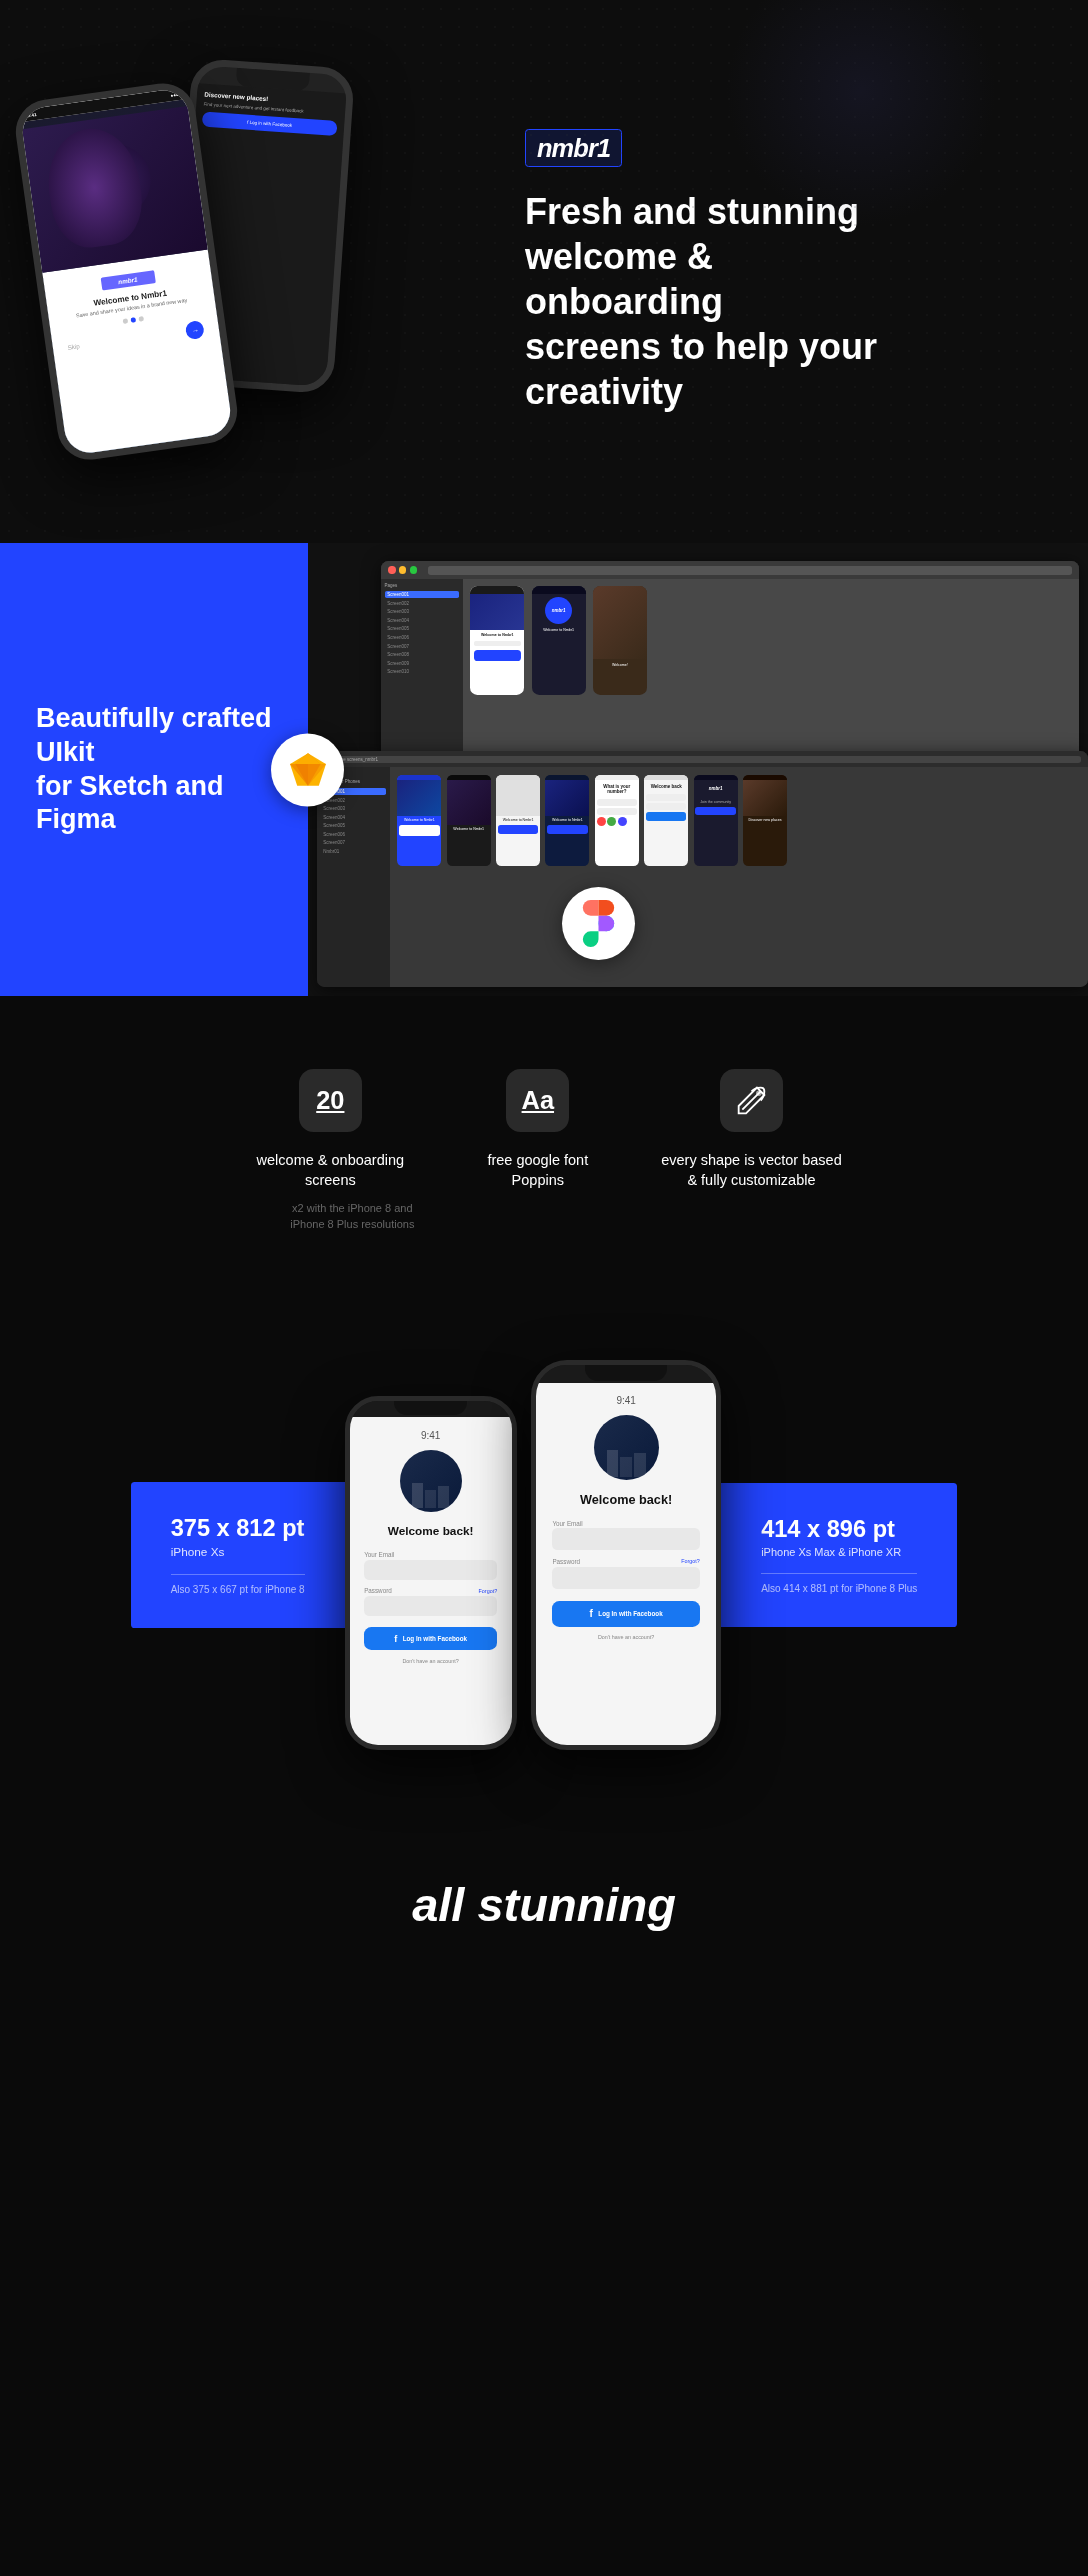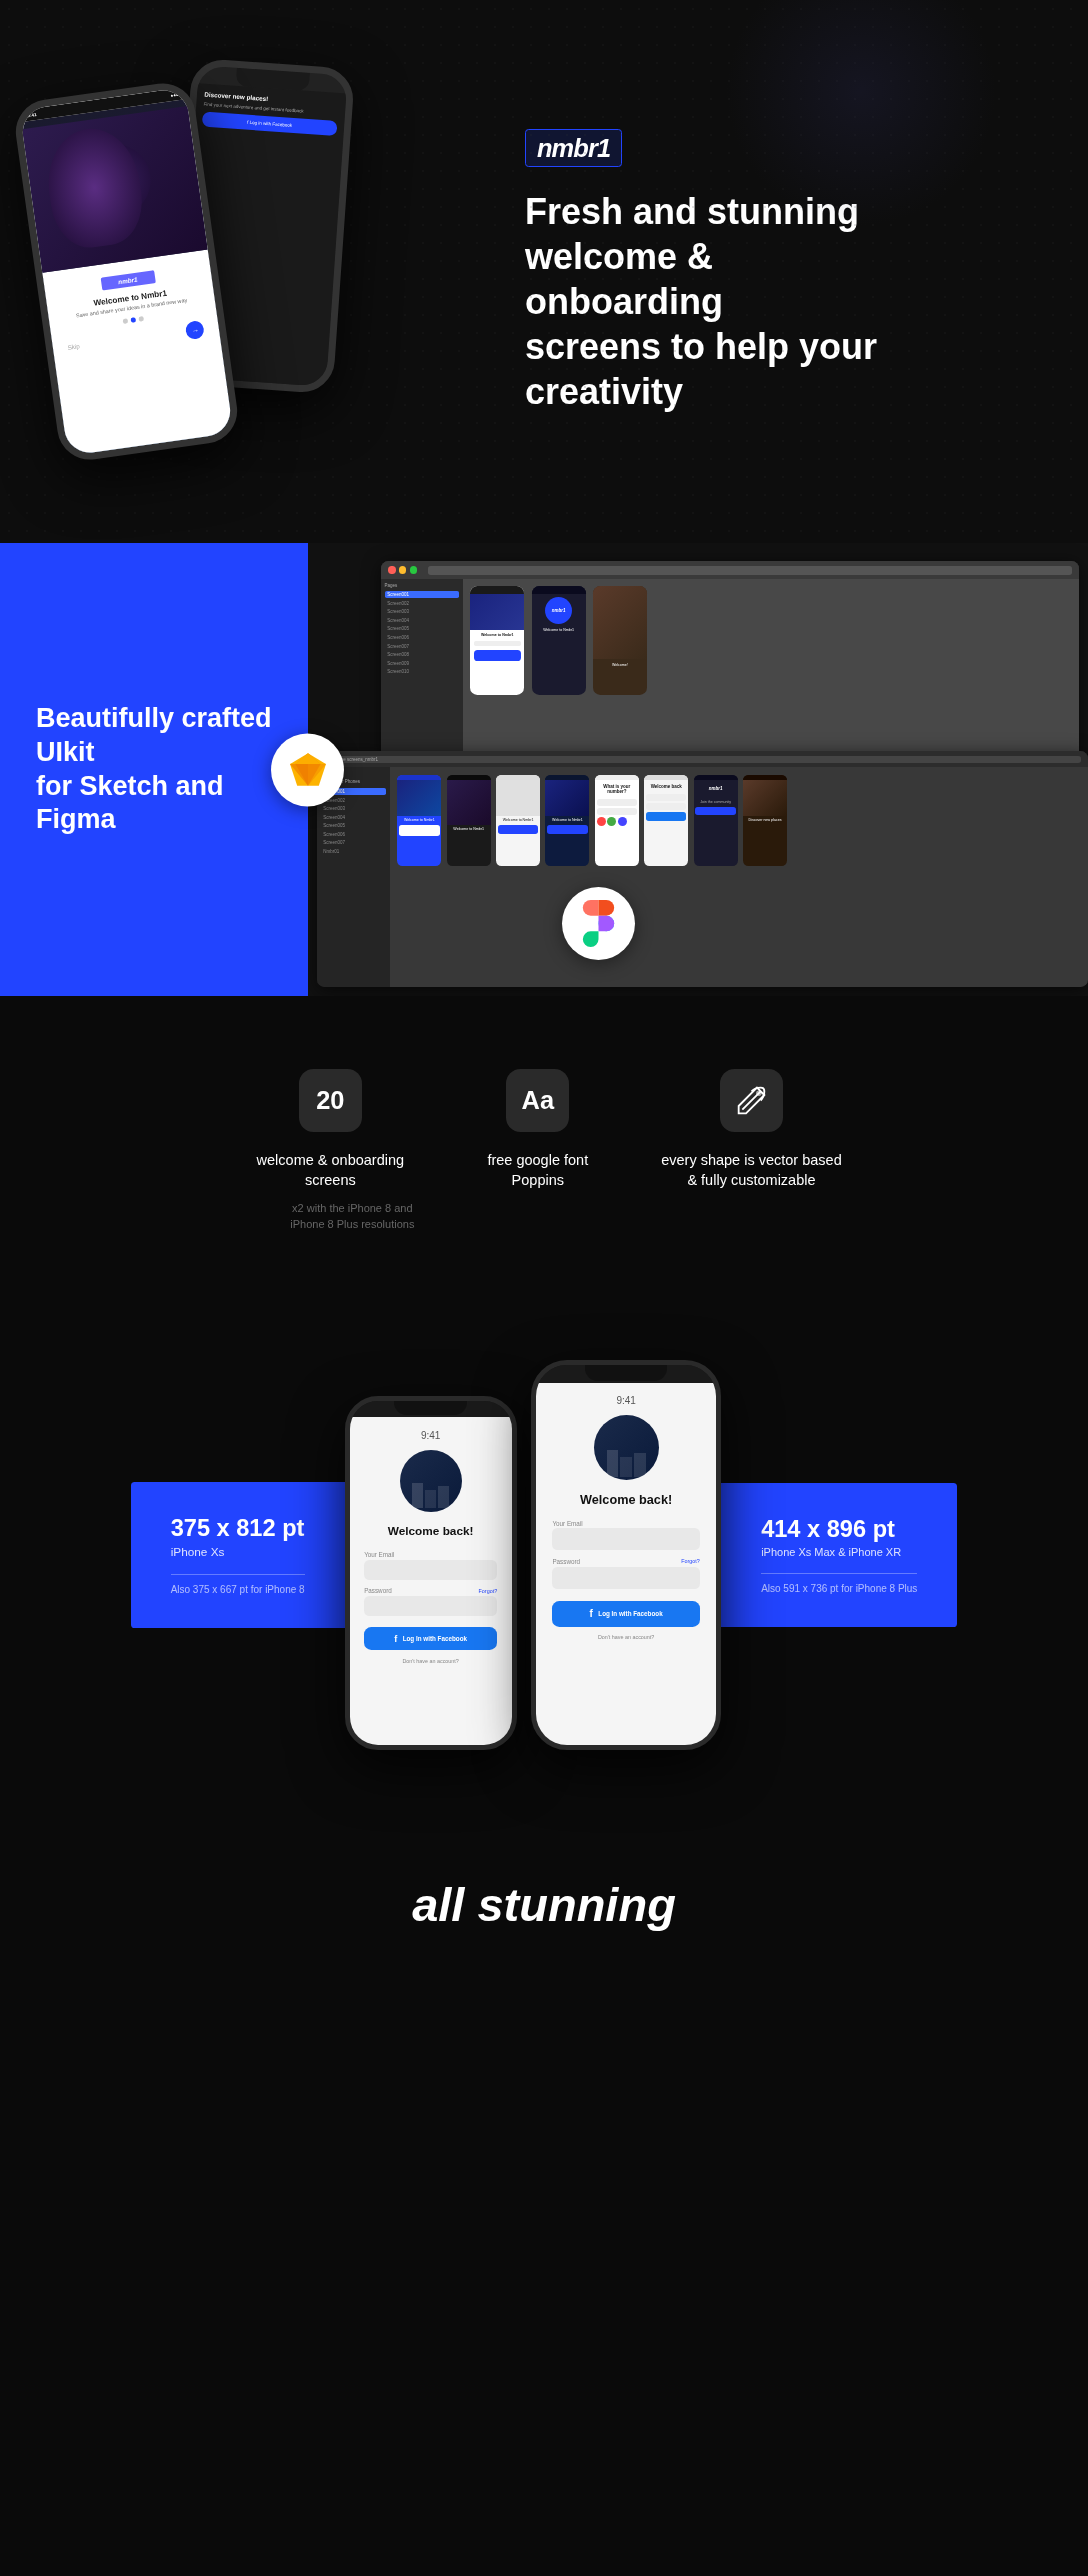--- a/index.html
+++ b/index.html
@@ -245,20 +245,21 @@
       height: 63px;
       border-radius: 14.5px;
       background: #2a2a2a;
       display: flex;
       align-items: center;
       justify-content: center;
       font-size: 25.4px;
       font-weight: 900;
       color: #fff;
       margin-bottom: 18px;
+      text-decoration: underline;
     }
 
     .feature-title {
       font-size: 14.5px;
       color: #fff;
       text-align: center;
       margin-bottom: 9px;
       line-height: 1.4;
     }
 
@@ -663,21 +664,21 @@
           </div>
           <div style="font-size:5.4px;color:#888;text-align:center;margin-top:7.3px;">Don't have an account?</div>
         </div>
       </div>
     </div>
   </div>
 
   <div style="background:#2244ff;padding:33px 40px;min-width:190px;display:flex;flex-direction:column;justify-content:center;align-items:flex-start;z-index:2;border-radius:0 3.6px 3.6px 0;">
     <div style="font-size:23.6px;font-weight:900;color:#fff;">414 x 896 pt</div>
     <div style="font-size:11px;color:rgba(255,255,255,0.85);margin-top:3.6px;margin-bottom:14.5px;">iPhone Xs Max &amp; iPhone XR</div>
-    <div style="font-size:10px;color:rgba(255,255,255,0.65);border-top:0.9px solid rgba(255,255,255,0.3);padding-top:9px;">Also 591 x 736 pt for iPhone 8 Plus</div>
+    <div style="font-size:10px;color:rgba(255,255,255,0.65);border-top:0.9px solid rgba(255,255,255,0.3);padding-top:9px;">Also 414 x 881 pt for iPhone 8 Plus</div>
   </div>
 
 </section>
 
 <section class="all-screens-section">
   <h2 class="all-screens-title">all stunning</h2>
 </section>
 
 
 </body></html>

